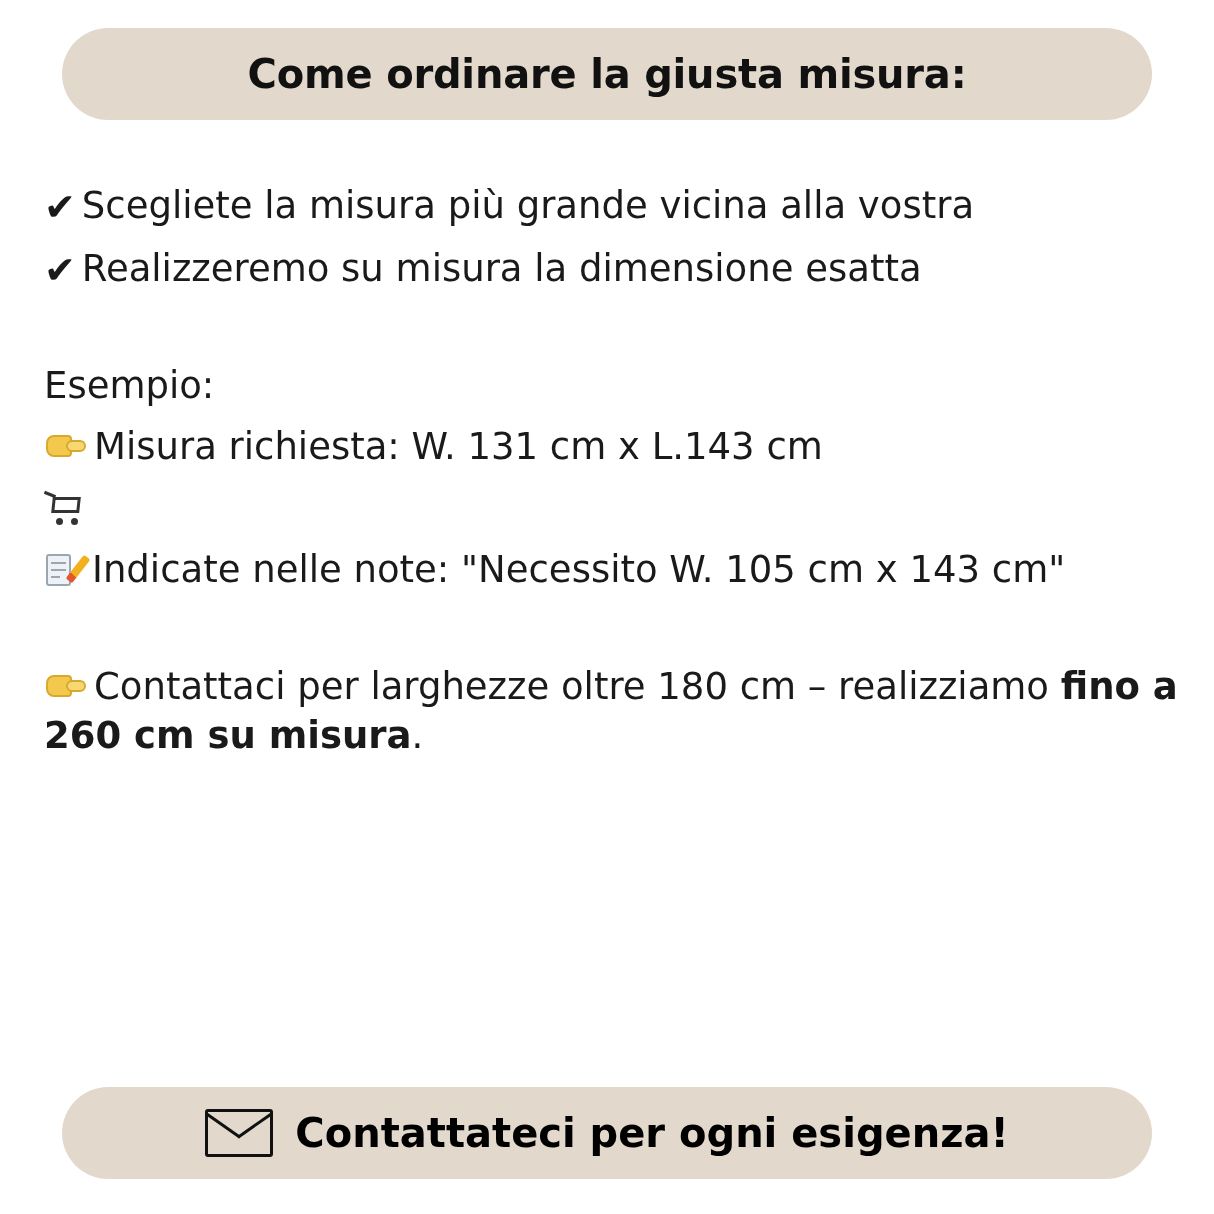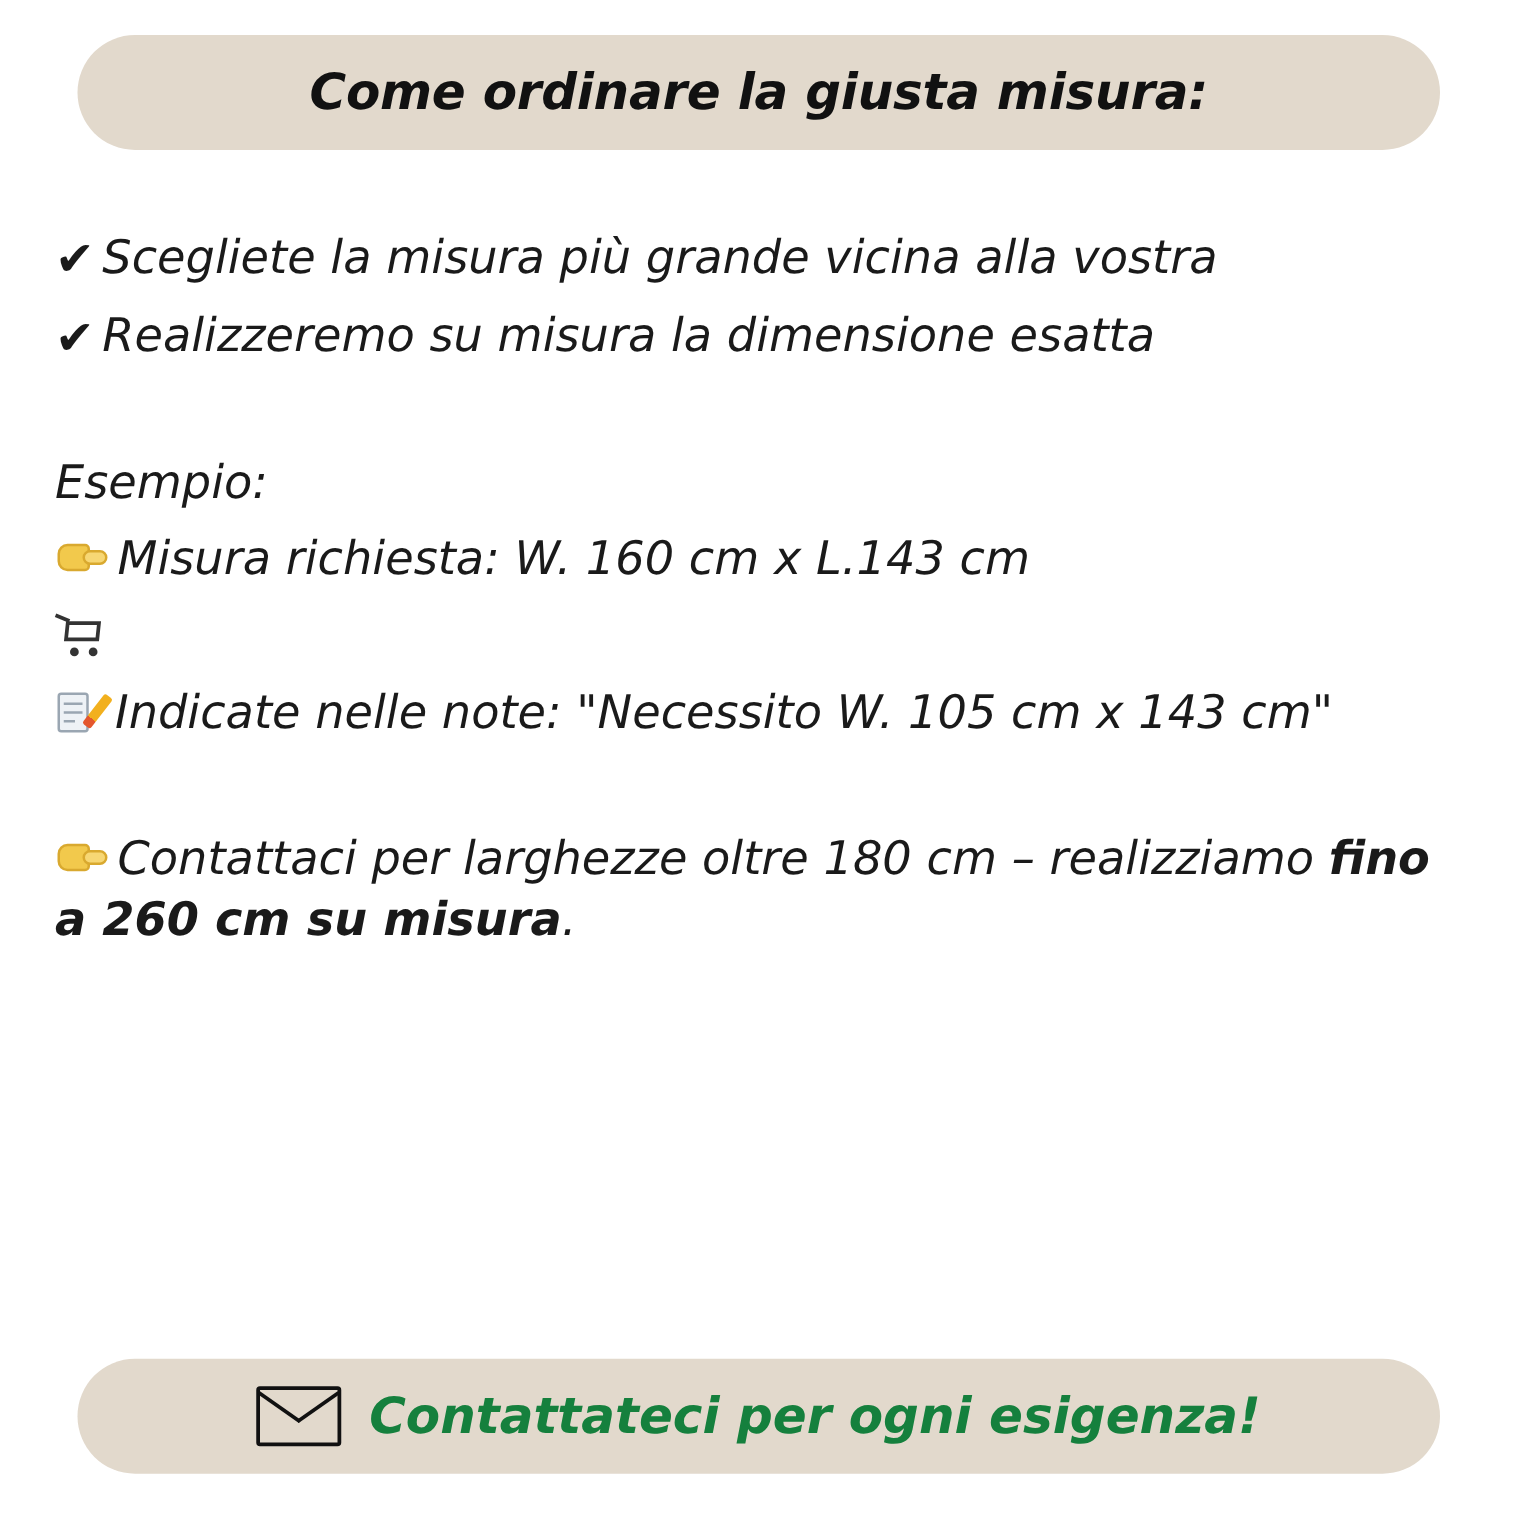--- a/index.html
+++ b/index.html
@@ -12,21 +12,20 @@
     background: #ffffff;
     font-family: "DejaVu Sans", "Liberation Sans", sans-serif;
     color: #111111;
     overflow: hidden;
   }
   .page {
     position: relative;
     width: 1207px;
     height: 1214px;
     box-sizing: border-box;
-    font-style: italic;
   }
 
   
   .header-pill {
     position: absolute;
     left: 62px;
     top: 28px;
     width: 1090px;
     height: 92px;
     background: #e2d9cc;
@@ -197,21 +196,21 @@
     background: #e2d9cc;
     border-radius: 46px;
     display: flex;
     align-items: center;
     justify-content: center;
     gap: 22px;
   }
   .footer-pill .footer-text {
     font-size: 40px;
     font-weight: bold;
-    color: #15803d;
+    color: #000000;
     white-space: nowrap;
   }
   .icon-envelope {
     width: 68px;
     height: 48px;
     border: 3px solid #111;
     border-radius: 3px;
     position: relative;
     box-sizing: border-box;
     background: transparent;
@@ -254,21 +253,21 @@
 
     <div class="line">
       <span class="check">✔</span><span>Realizzeremo su misura la dimensione esatta</span>
     </div>
 
     <div class="para-gap"></div>
 
     <div class="line">Esempio:</div>
 
     <div class="line">
-      <span class="icon-hand"><span class="palm"></span><span class="finger"></span></span><span>Misura richiesta: W. 160 cm x L.143 cm</span>
+      <span class="icon-hand"><span class="palm"></span><span class="finger"></span></span><span>Misura richiesta: W. 131 cm x L.143 cm</span>
     </div>
 
     <div class="line">
       <span class="icon-cart"><span class="handle"></span><span class="basket"></span><span class="w1"></span><span class="w2"></span></span>
     </div>
 
     <div class="line">
       <span class="icon-memo"><span class="sheet"></span><span class="l1"></span><span class="l2"></span><span class="l3"></span><span class="pencil"></span></span><span>Indicate nelle note: "Necessito W. 105 cm x 143 cm"</span>
     </div>
 

